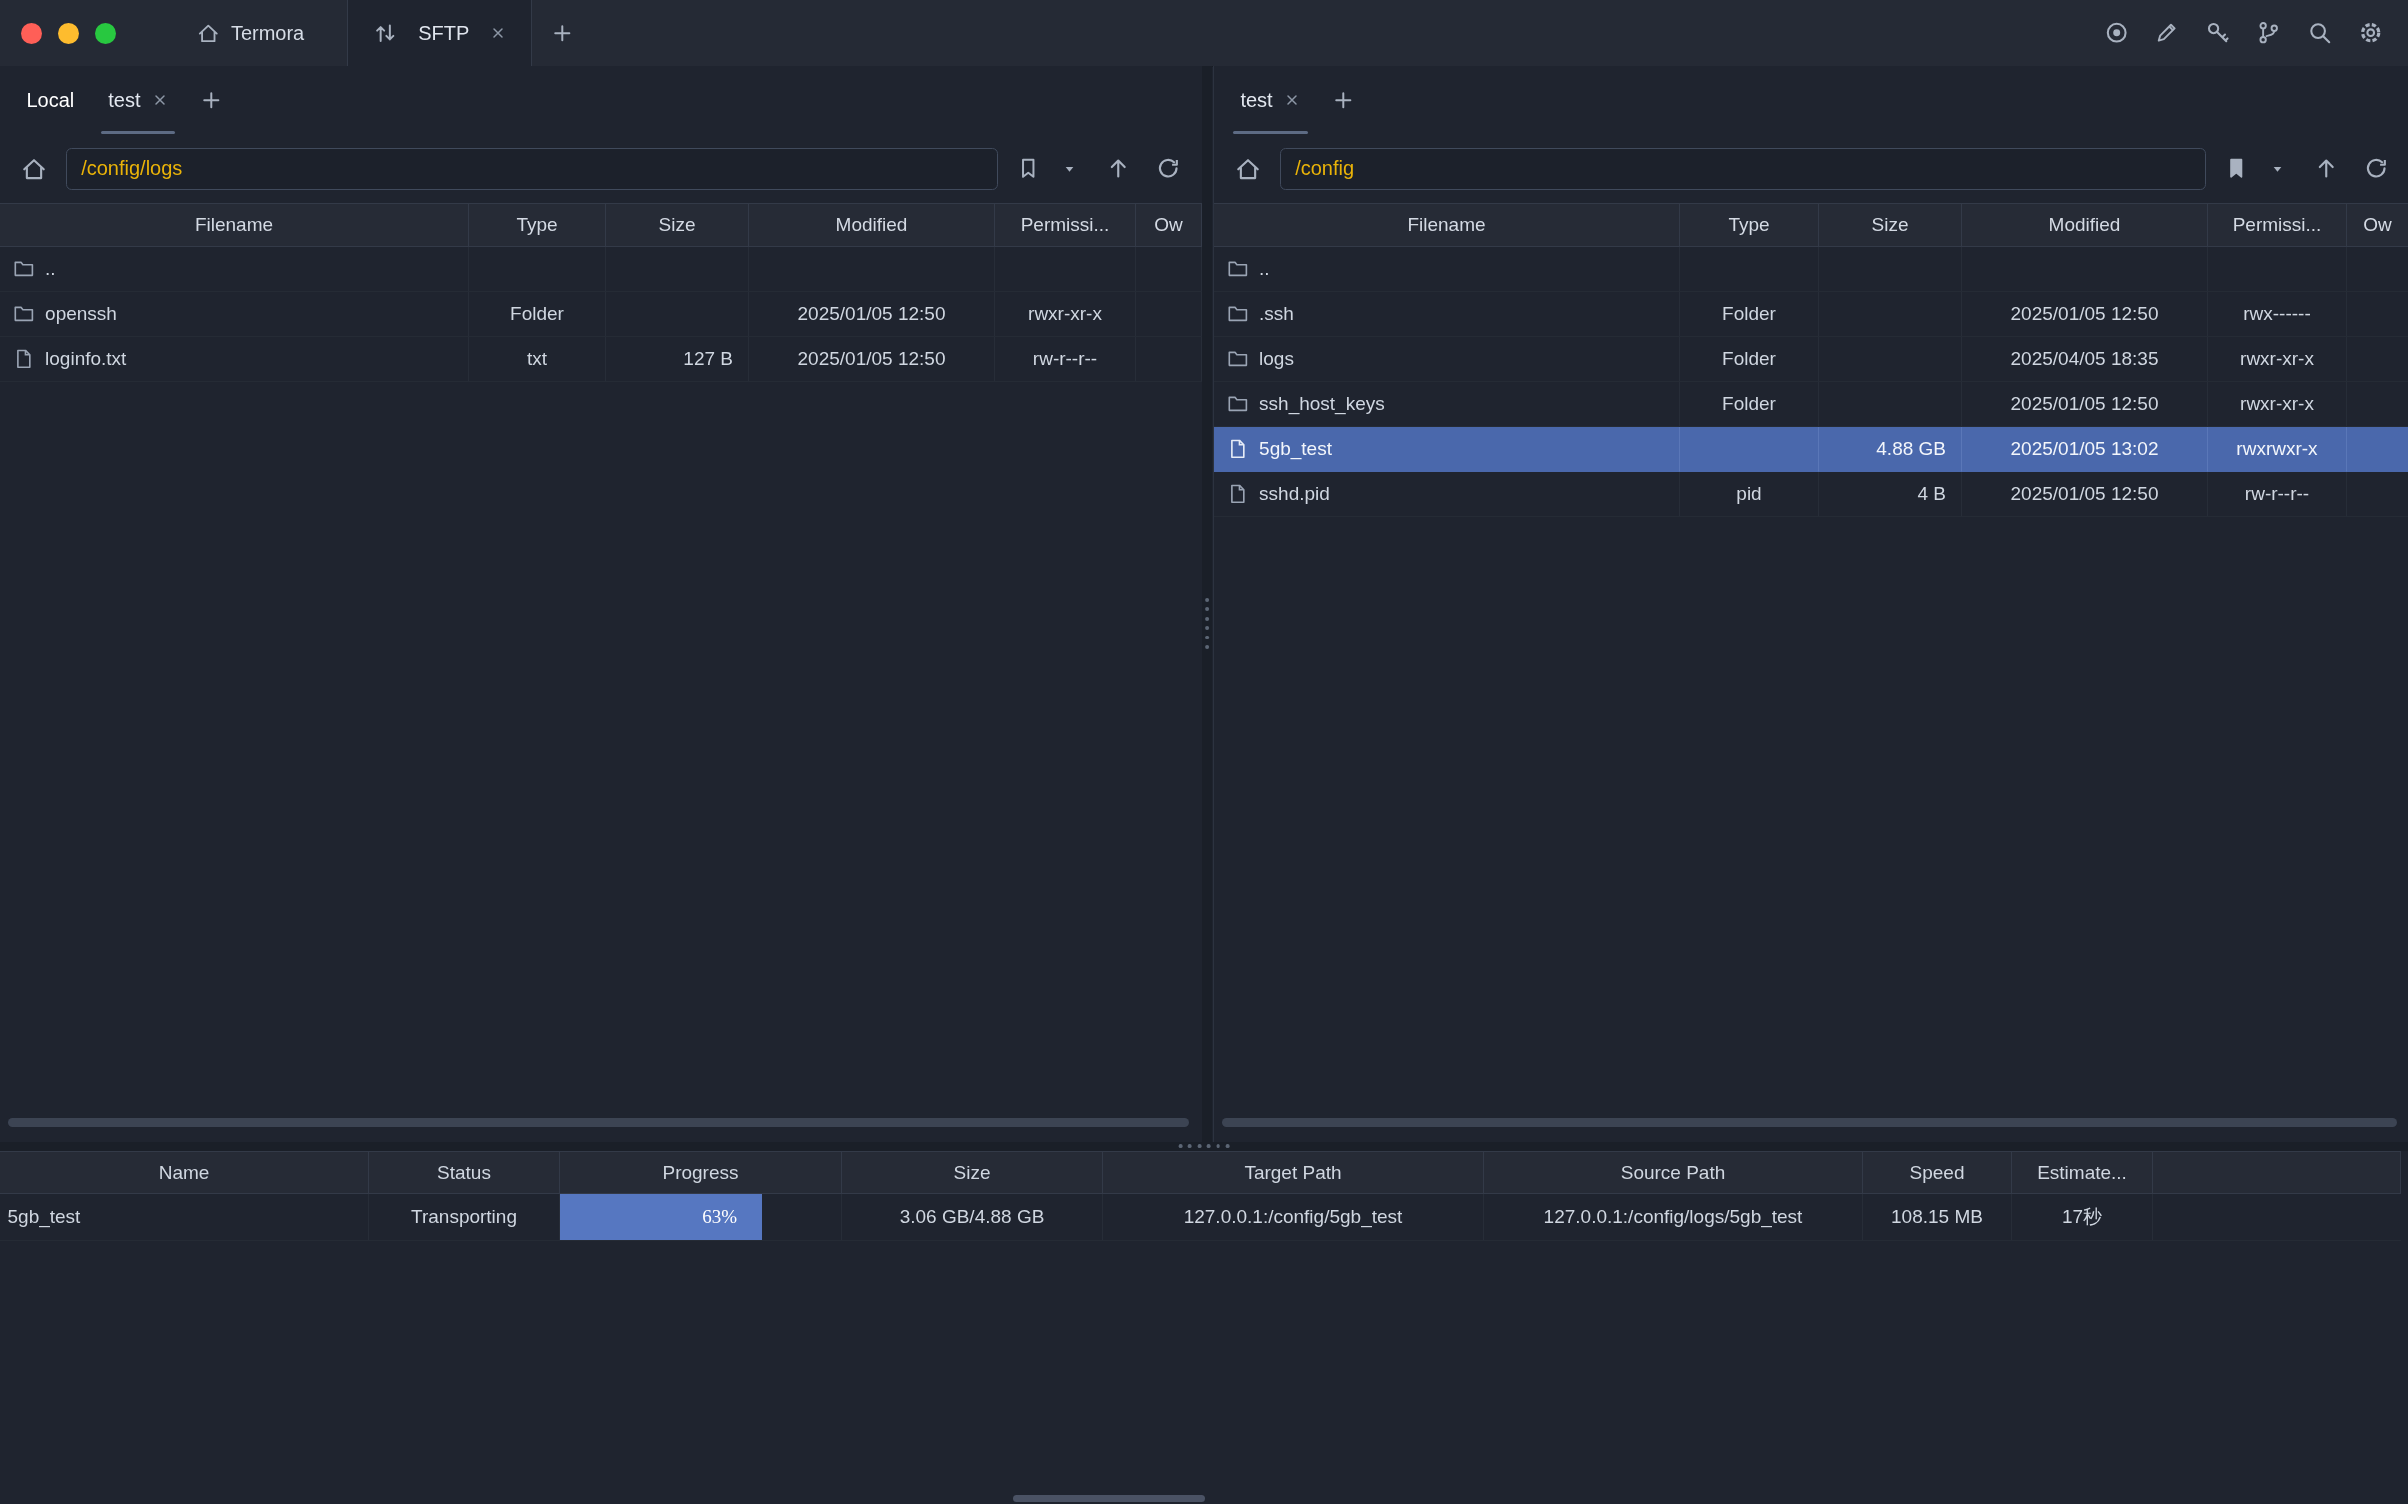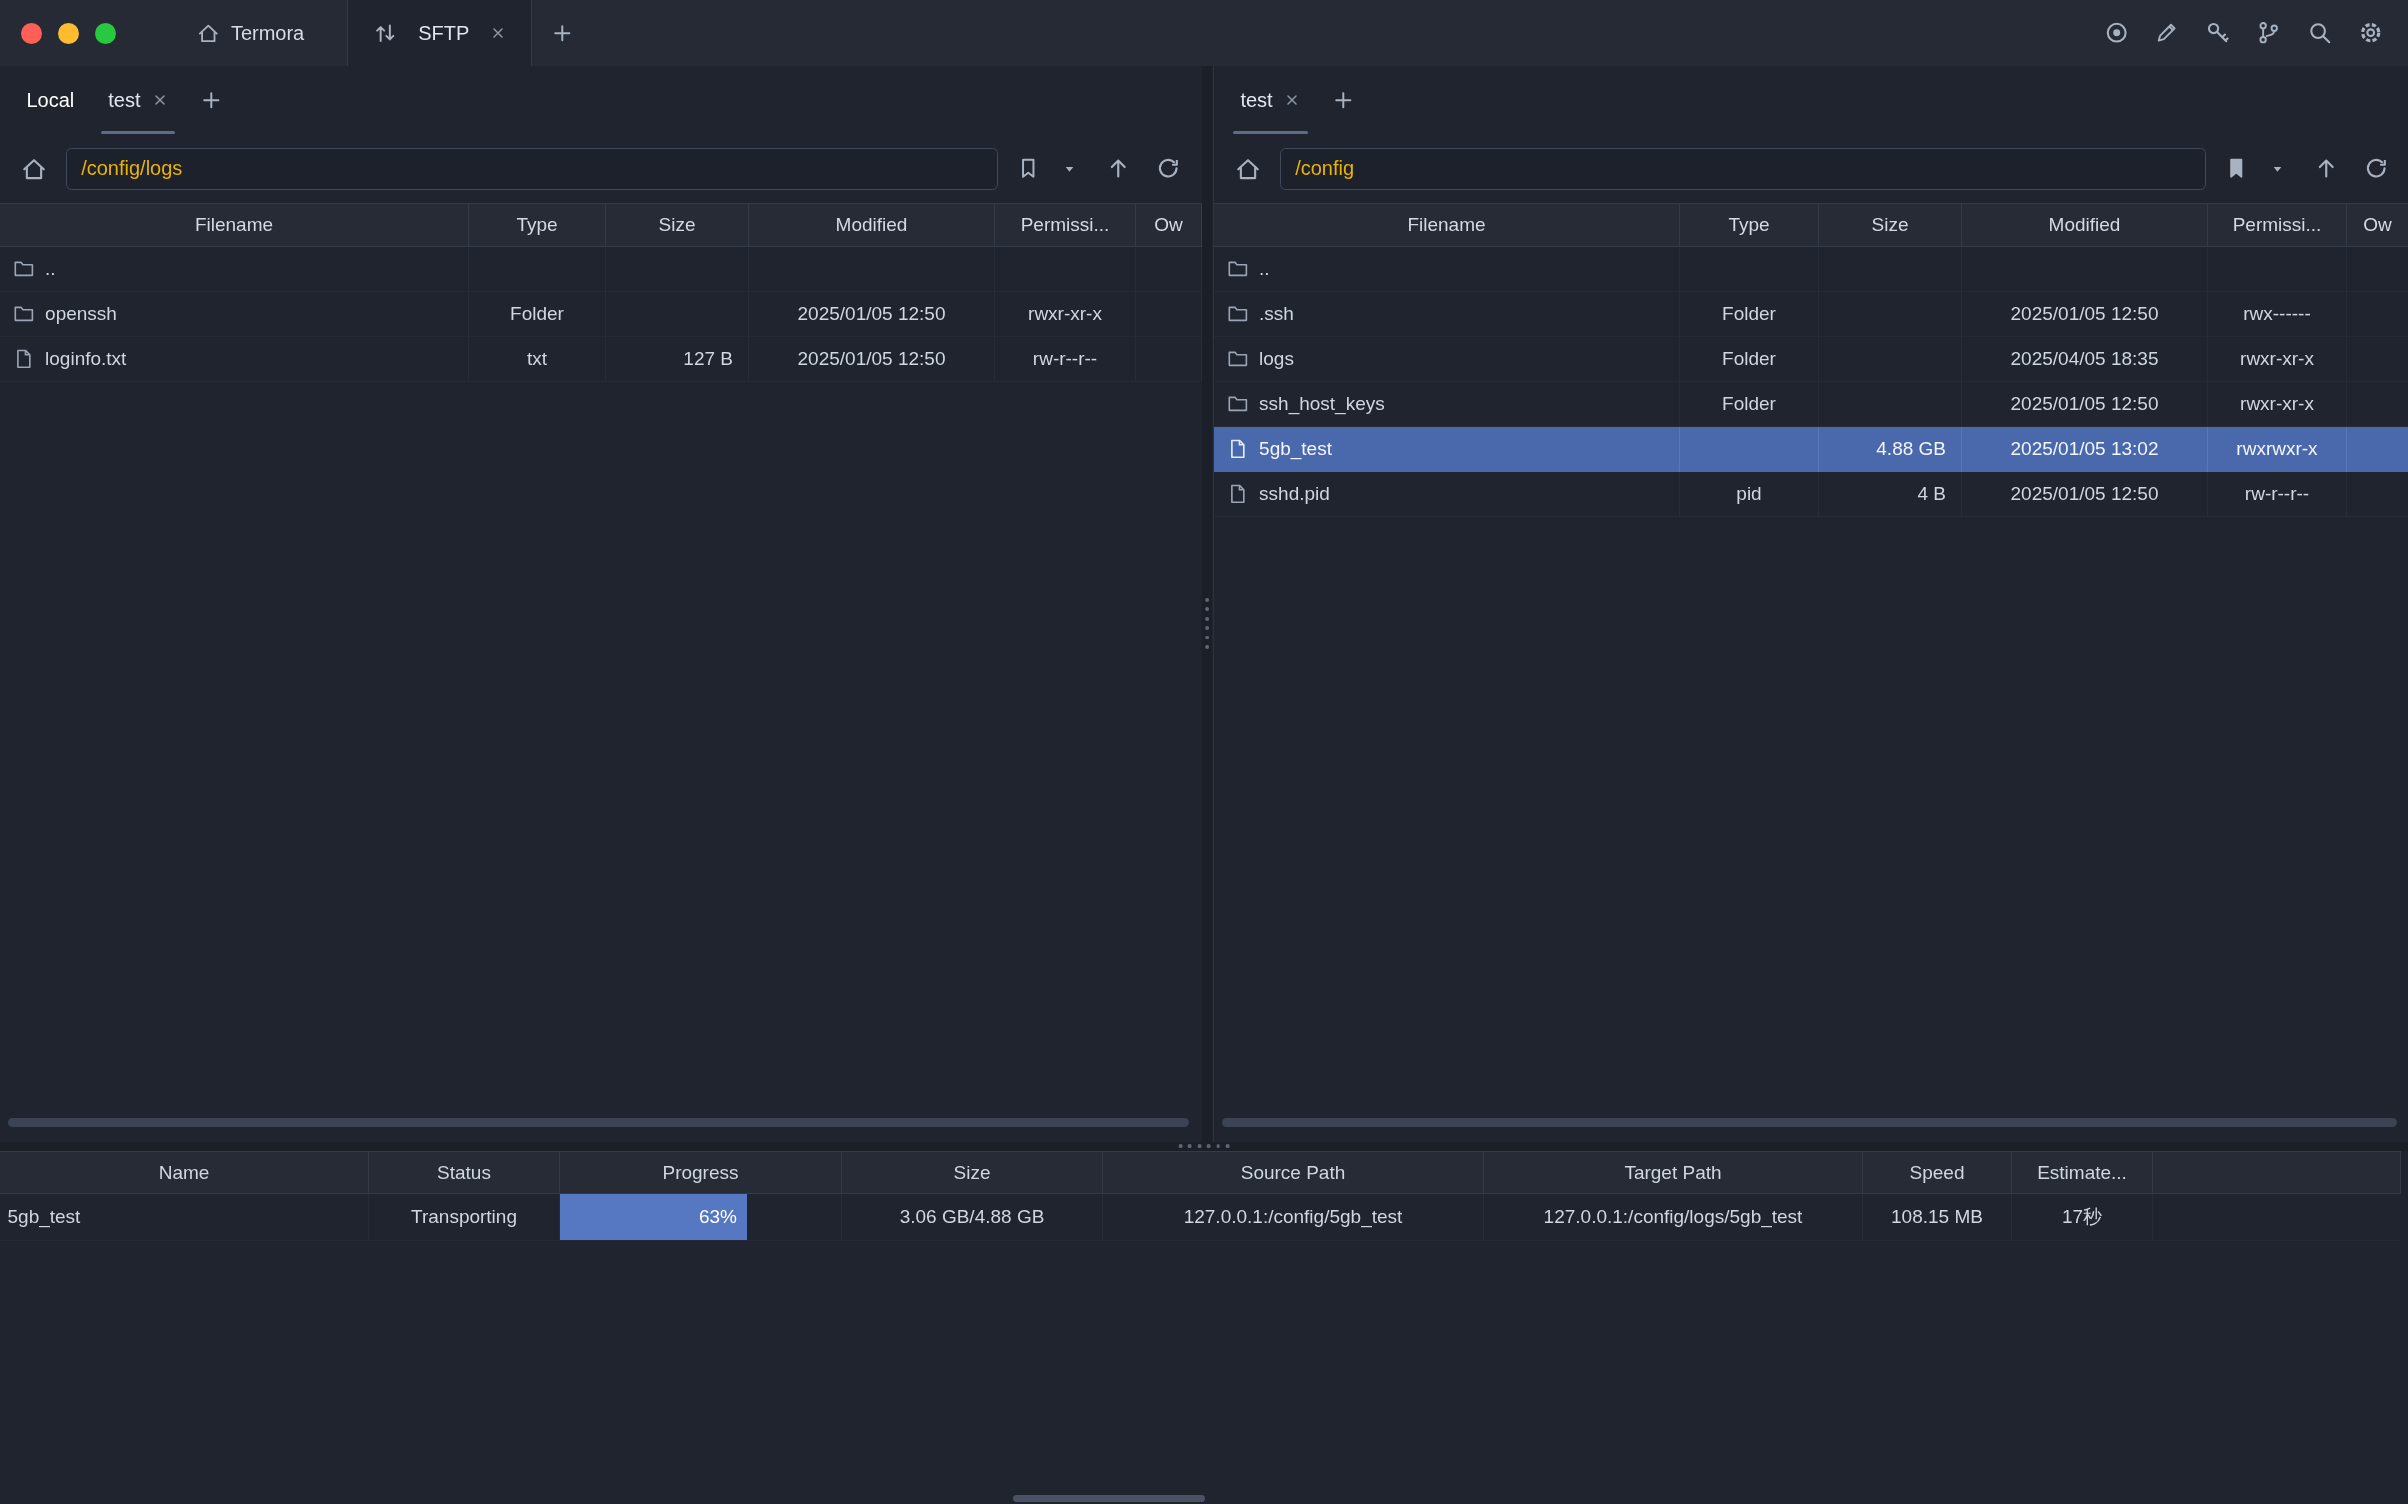--- a/index.html
+++ b/index.html
@@ -93,21 +93,21 @@
   .trow.head{height:43px;}
   .trow.data{height:47px;}
   .tcell{display:flex;align-items:center;justify-content:center;font-size:19px;color:var(--text);
          border-right:0.9px solid var(--border-soft);border-bottom:0.9px solid #252b35;overflow:hidden;white-space:nowrap;}
   .trow.head .tcell{background:var(--bg-header);border-top:0.9px solid var(--border);
                     border-right:0.9px solid var(--border);border-bottom:0.9px solid var(--border);}
   .tcell.filler{border-right:none;}
   .tcell.tname{justify-content:flex-start;padding-left:7.5px;}
   .tcell.progress{position:relative;padding:0;}
   .pfill{position:absolute;left:0;top:0;bottom:0;background:var(--fill);display:flex;
-         align-items:center;justify-content:flex-end;padding-right:10px;color:#ffffff;font-size:19px;}
+         align-items:center;justify-content:flex-end;padding-right:25px;color:#ffffff;font-size:19px;font-family:Liberation Serif, serif;}
   .bottom-thumb{position:absolute;left:1013px;top:1495px;width:192px;height:6.6px;border-radius:3.8px;background:#4a5264;}
 </style>
 </head>
 <body>
 
 <div class="app">
 
   <header class="titlebar">
     <div class="traffic">
       <span class="tl red"></span>
@@ -485,22 +485,22 @@
         <i></i>
       </span>
   </div>
 
   <section class="transfers">
     <div class="trow head t-cols">
       <div class="tcell">Name</div>
       <div class="tcell">Status</div>
       <div class="tcell">Progress</div>
       <div class="tcell">Size</div>
+      <div class="tcell">Target Path</div>
       <div class="tcell">Source Path</div>
-      <div class="tcell">Target Path</div>
       <div class="tcell">Speed</div>
       <div class="tcell">Estimate...</div>
       <div class="tcell filler"></div>
     </div>
     <div class="trow data t-cols">
       <div class="tcell tname">5gb_test</div>
       <div class="tcell">Transporting</div>
       <div class="tcell progress">
         <div class="pfill" style="width: 63%;">
           <span>63%</span>

